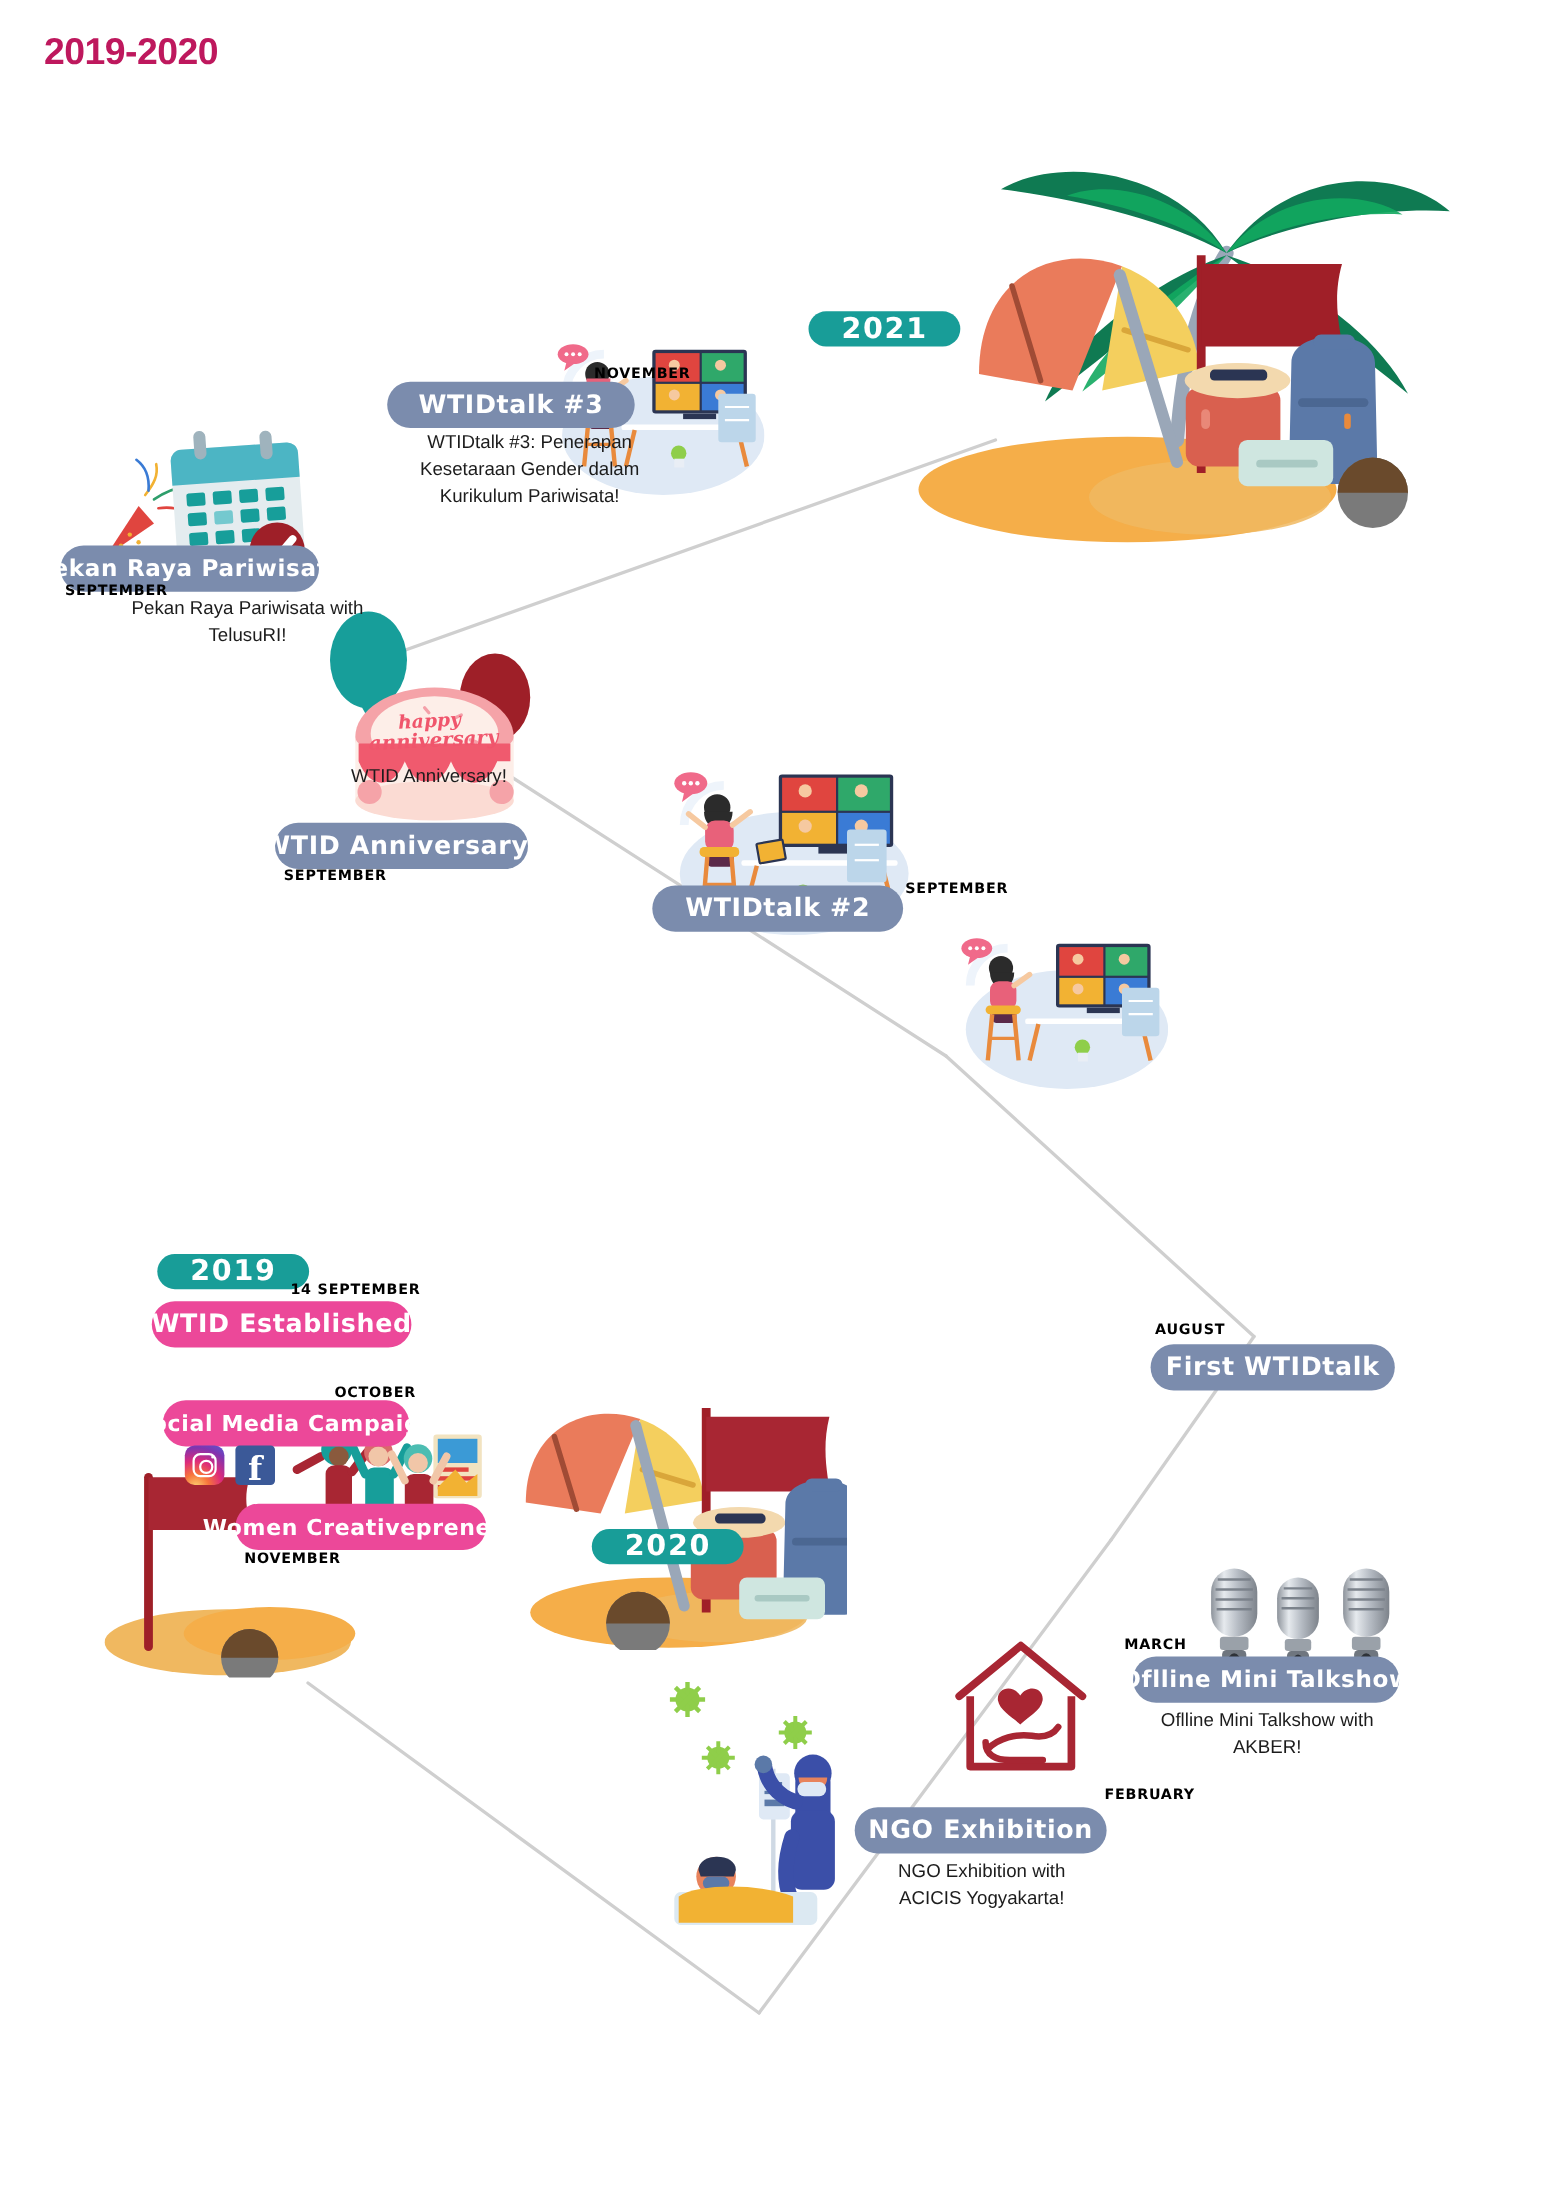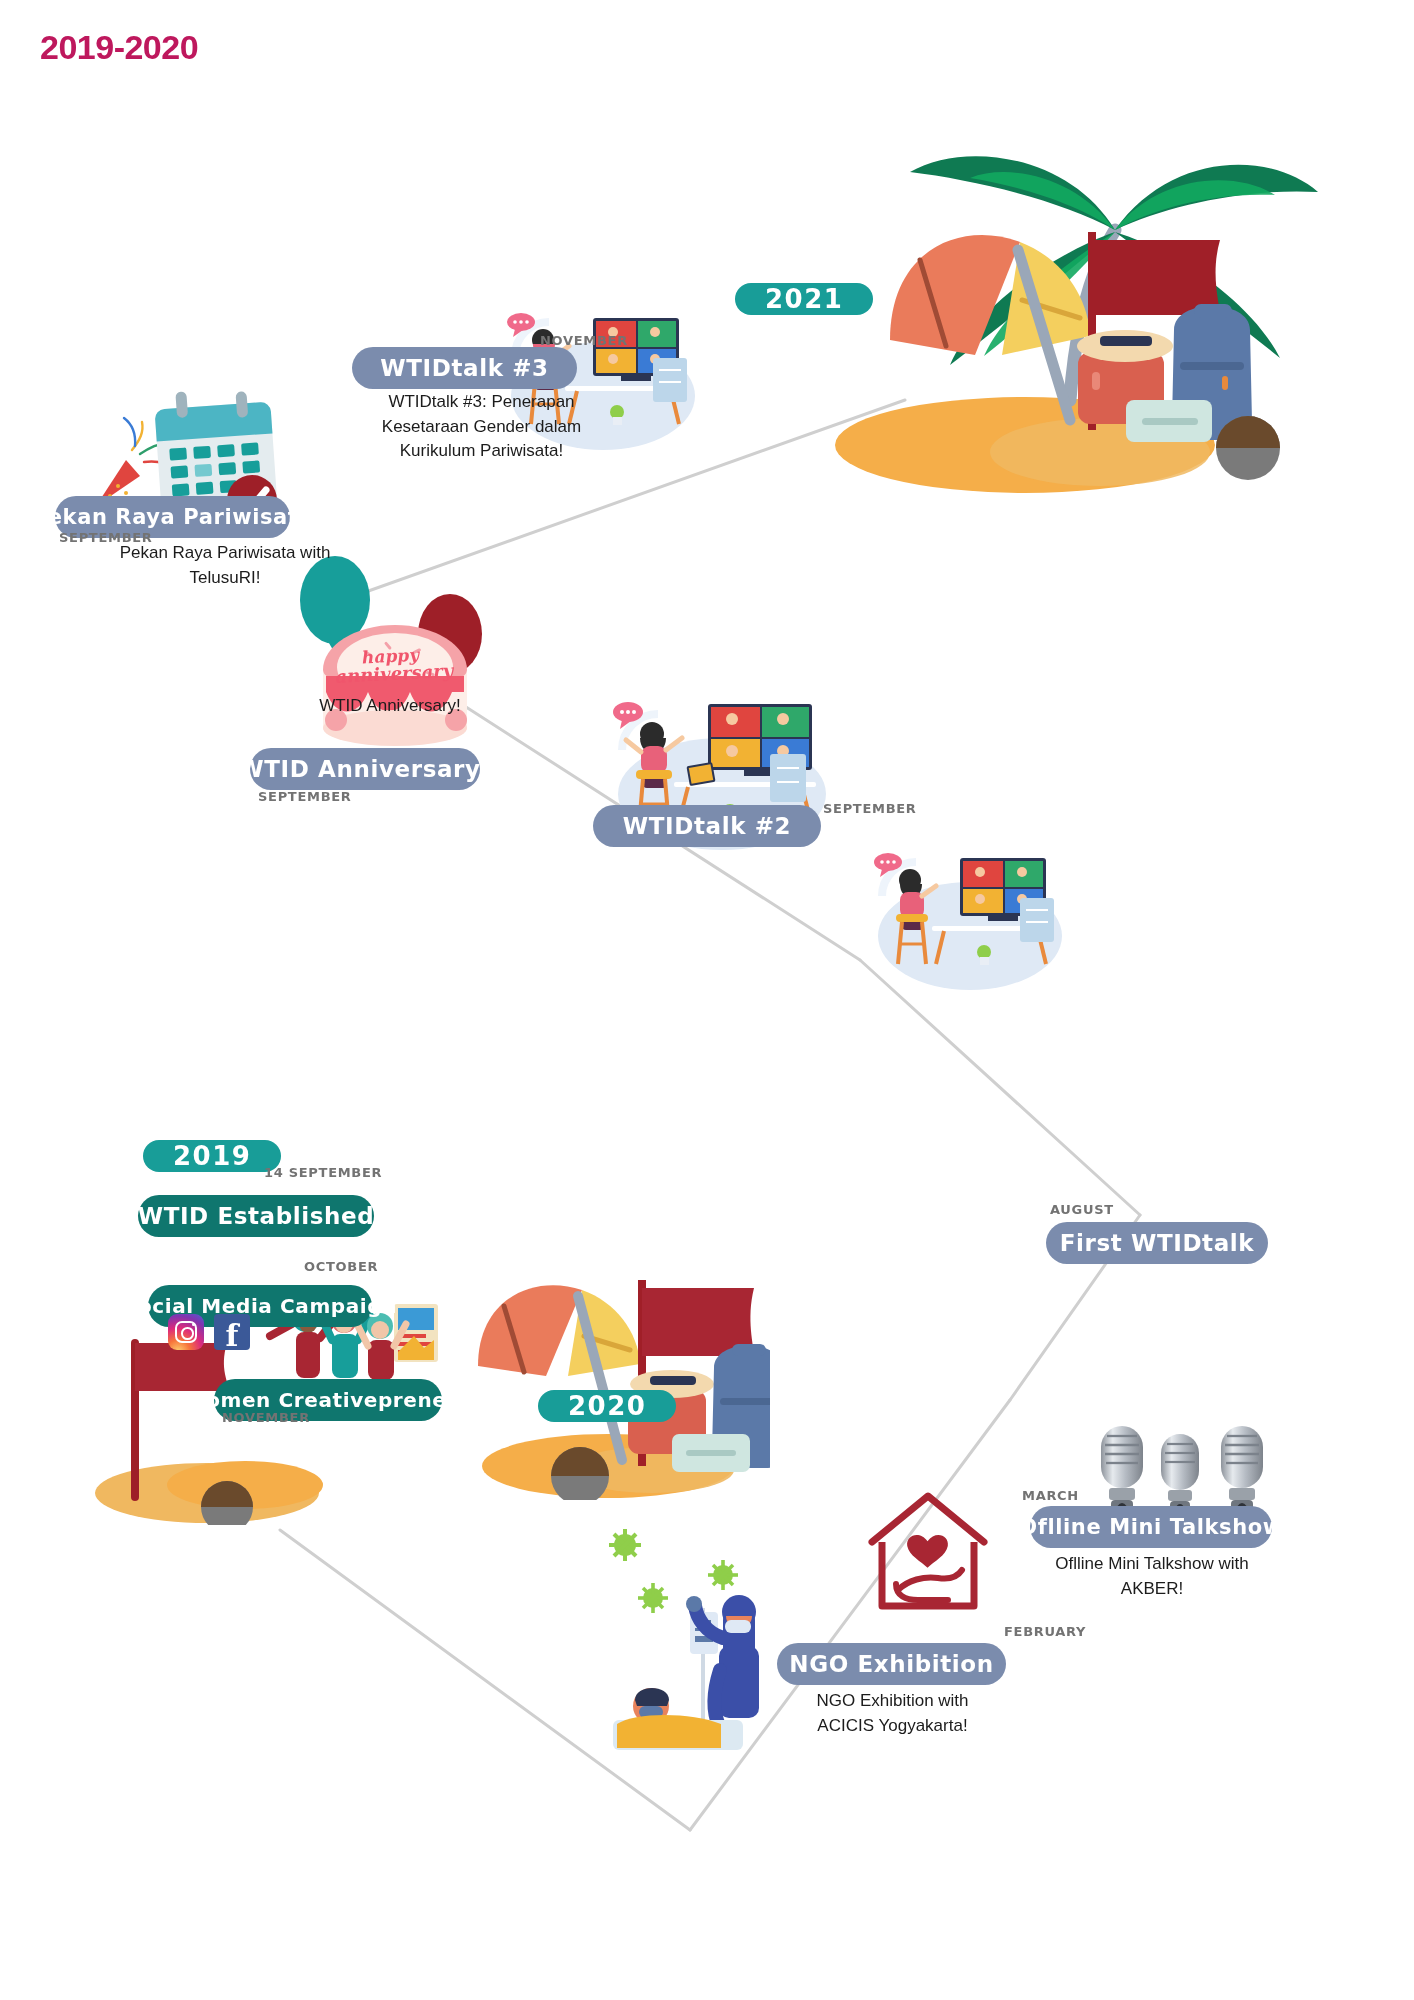--- a/index.html
+++ b/index.html
@@ -49,33 +49,33 @@
     font-family: "DejaVu Sans", sans-serif;
     font-weight: bold;
     white-space: nowrap;
     letter-spacing: 0.6px;
     padding: 0 28px;
     height: 42px;
     font-size: 23px;
     box-shadow: none;
   }
   .pill.slate  { background: #7b8cad; }
-  .pill.navy   { background: #0f766e; margin-top: 12px; }
+  .pill.navy   { background: #ec4899; }
   .pill.teal   { background: #189d98; }
   .pill.year   { height: 32px; font-size: 26px; letter-spacing: 1.5px; padding: 0 30px; }
 
   
   .month {
     position: absolute;
     z-index: 7;
     font-family: "DejaVu Sans", sans-serif;
     font-weight: bold;
     font-size: 13px;
     letter-spacing: 0.7px;
-    color: #737373;
+    color: #000000;
     white-space: nowrap;
   }
 
   
   .caption {
     position: absolute;
     z-index: 5;
     font-family: "Liberation Sans", sans-serif;
     font-size: 17px;
     line-height: 1.45;

